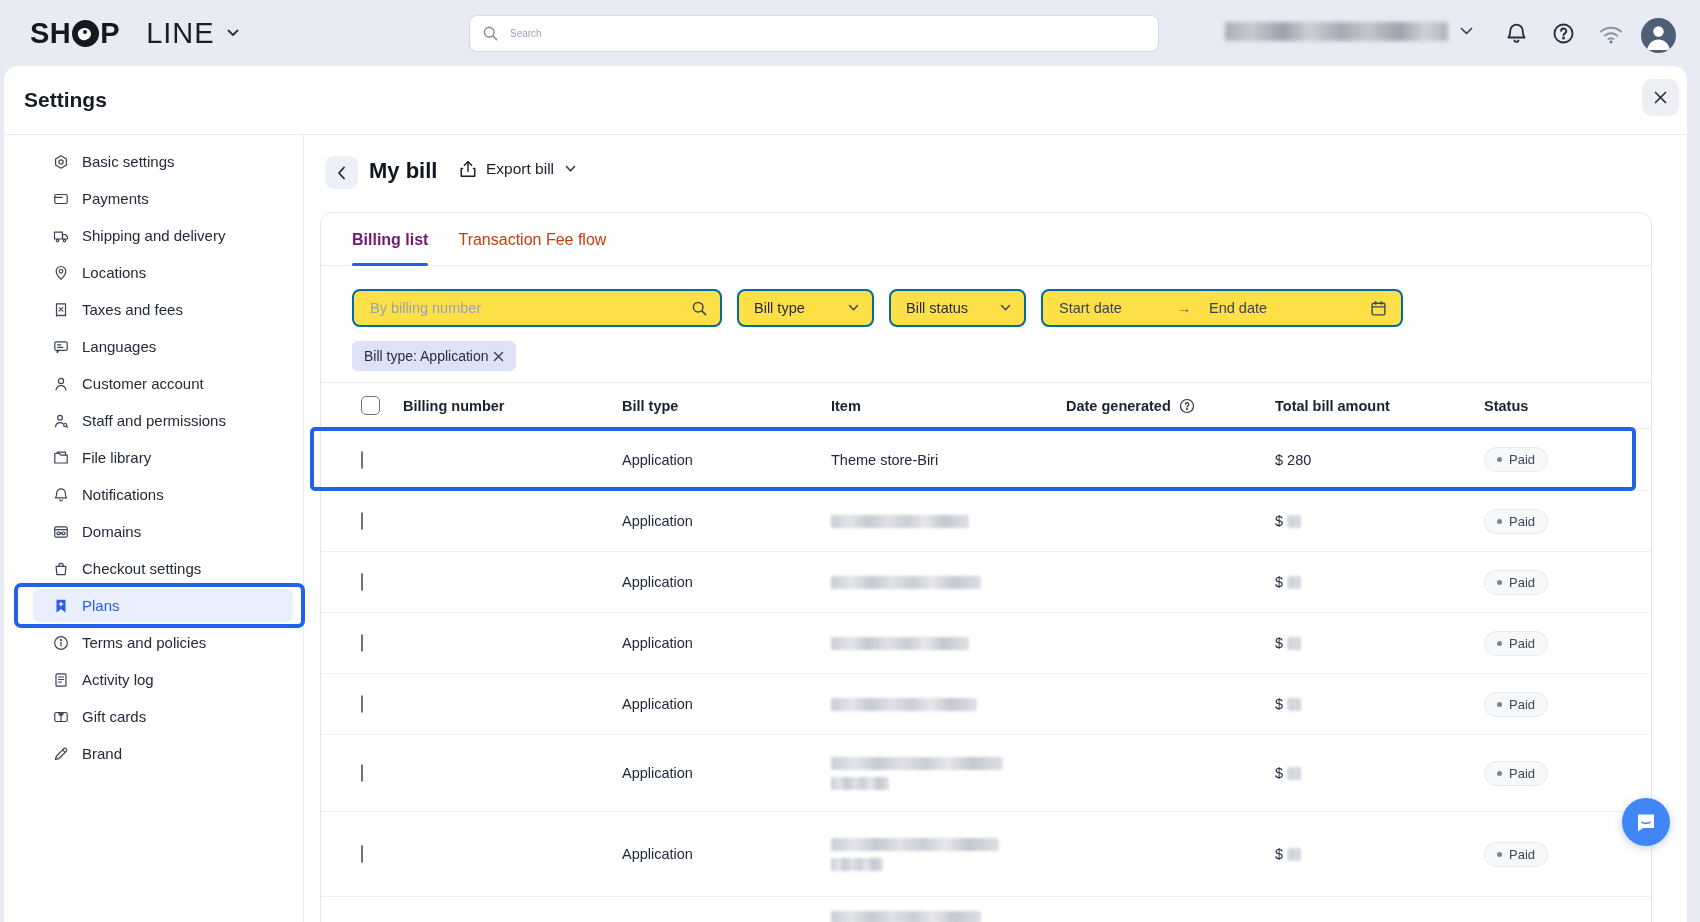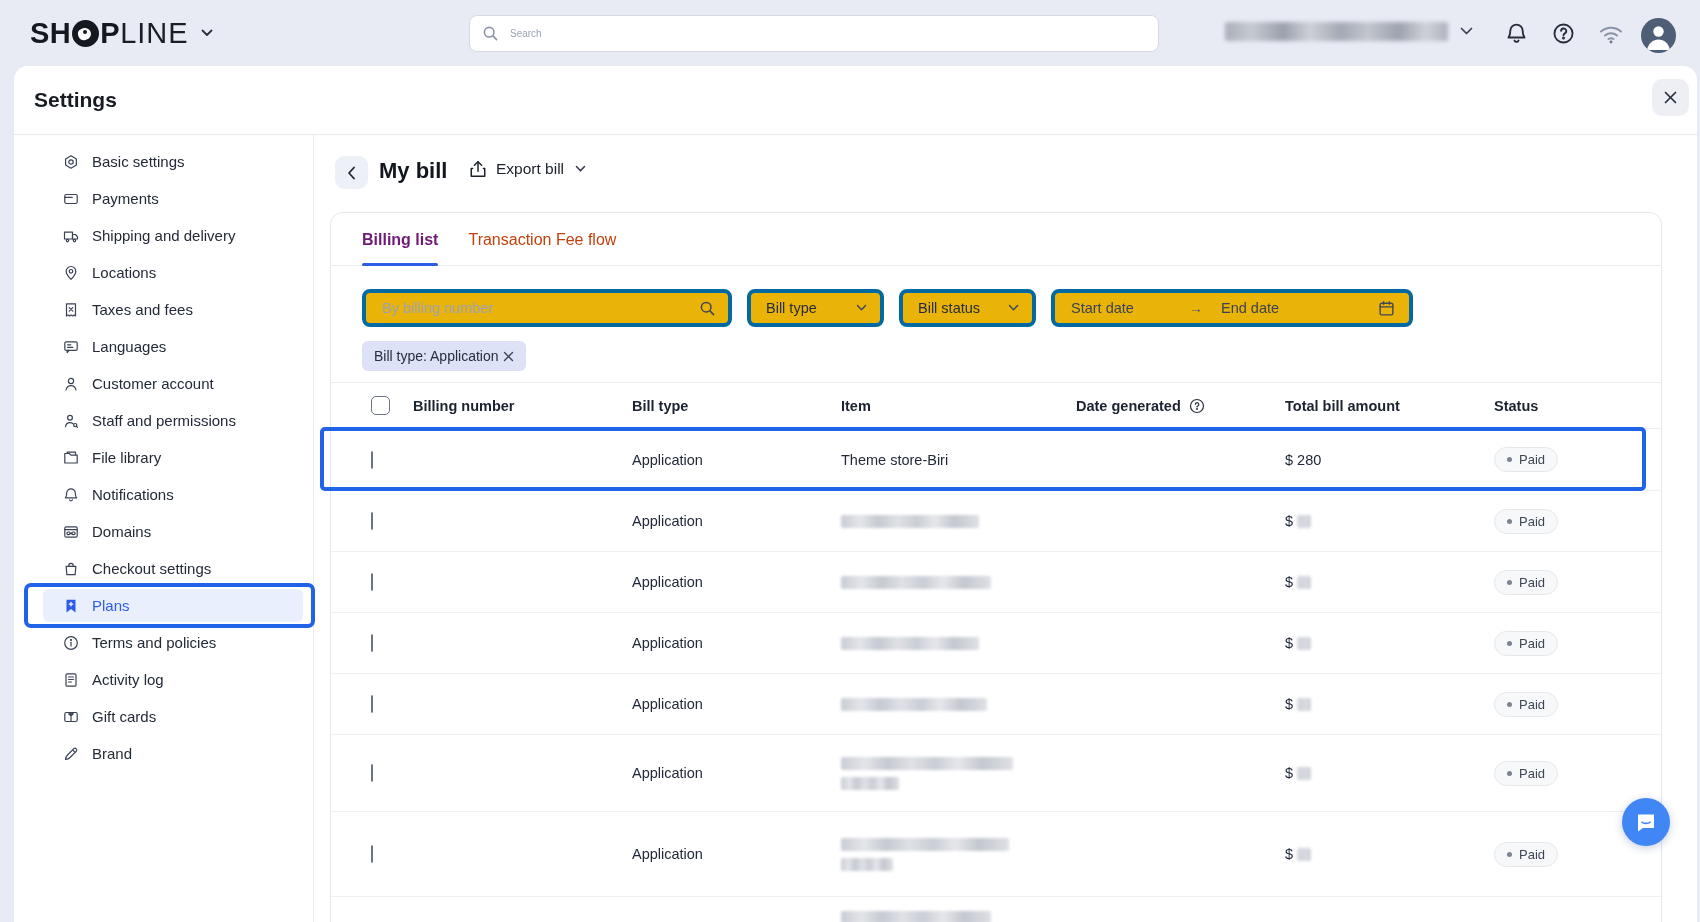--- a/index.html
+++ b/index.html
@@ -10,36 +10,36 @@
     color:#232a38;
     -webkit-font-smoothing:antialiased;
   }
   svg{display:block}
   .ico{stroke:currentColor;fill:none;stroke-width:1.2;stroke-linecap:round;stroke-linejoin:round;}
 
   
   .topbar{position:absolute;left:0;top:0;width:1700px;height:66px;background:var(--topbar-bg);}
   .logo{position:absolute;left:30px;top:17px;display:flex;align-items:center;height:32px;cursor:pointer;}
   .logo .b{font-size:29px;font-weight:bold;letter-spacing:.5px;color:#14181f;}
-  .logo .l{font-size:29px;font-weight:normal;letter-spacing:1px;color:#191d26;}
+  .logo .l{font-size:29px;font-weight:normal;letter-spacing:1px;color:#191d26;margin-left:26px;}
   .logo-o{width:27px;height:27px;border-radius:50%;background:#14181f;position:relative;margin:0 1px;}
   .logo-o::after{content:"";position:absolute;left:6px;top:8px;width:13px;height:12px;background:#fff;border-radius:46% 54% 52% 48%;transform:rotate(-14deg);}
   .logo-o::before{content:"";position:absolute;left:11px;top:10px;width:4px;height:4px;background:#14181f;border-radius:50%;z-index:1;}
   .logo-caret{margin-left:12px;color:#2a313f;}
   .gsearch{position:absolute;left:469px;top:15px;width:690px;height:37px;background:#fff;border:1px solid #d6dae3;border-radius:8px;display:flex;align-items:center;padding:0 12px;box-sizing:border-box;gap:9px;}
   .gsearch input{border:none;outline:none;flex:1;font-size:10px;font-family:inherit;color:#2a3242;background:transparent;}
   .gsearch input::placeholder{color:#9aa3b5;}
   .store-switcher{position:absolute;left:1225px;top:22px;display:flex;align-items:center;gap:12px;cursor:pointer;}
   .store-blur{width:223px;height:19px;border-radius:2px;filter:blur(2px);
     background:linear-gradient(90deg,#a9aeb8 0%,#c6cad1 12%,#9aa0ac 26%,#cdd0d6 38%,#a3a9b4 52%,#c2c6cd 64%,#9ca2ae 78%,#cfd2d8 90%,#adb2bc 100%);}
   .tb-ico{position:absolute;top:22px;color:#262d3b;cursor:pointer;}
   .avatar{position:absolute;left:1641px;top:18px;width:35px;height:35px;border-radius:50%;background:#4e5e76;overflow:hidden;cursor:pointer;}
 
   
-  .panel{position:absolute;left:14px;top:66px;width:1683px;height:856px;background:#fff;border-radius:14px 14px 0 0;overflow:hidden;}
+  .panel{position:absolute;left:4px;top:66px;width:1683px;height:856px;background:#fff;border-radius:14px 14px 0 0;overflow:hidden;}
   .panel-head{position:absolute;left:0;top:0;width:100%;height:69px;border-bottom:1px solid #e8eaef;box-sizing:border-box;}
   .panel-title{position:absolute;left:20px;top:22px;font-size:21px;font-weight:bold;color:#171b24;}
   .close-btn{position:absolute;left:1638px;top:13px;width:37px;height:37px;border-radius:10px;background:#edeff5;display:flex;align-items:center;justify-content:center;color:#2a3140;cursor:pointer;}
 
   
   .sidebar{position:absolute;left:0;top:69px;width:281px;bottom:0;border-right:1px solid #e9ebef;box-sizing:border-box;padding-top:8px;margin-left:19px;}
   .side-item{position:relative;height:37px;display:flex;align-items:center;gap:13px;padding-left:30px;font-size:15px;color:#232a38;cursor:pointer;}
   .side-item .s-ico{width:16px;height:16px;color:#3a4254;position:relative;z-index:2;}
   .side-item .s-label{position:relative;z-index:2;}
   .side-item.active{color:var(--accent);}
@@ -54,21 +54,21 @@
   .export-btn{position:absolute;left:455px;top:94px;display:flex;align-items:center;gap:9px;font-size:15.5px;color:#1a202c;cursor:pointer;}
   .export-btn .caret{color:#333b4a;margin-left:2px;}
 
   
   .card{position:absolute;left:316px;top:146px;width:1332px;height:830px;background:#fff;border:1px solid #e3e6ec;border-radius:12px;box-sizing:border-box;}
   .tabs{position:absolute;left:0;top:0;width:100%;height:53px;border-bottom:1px solid #e9ebef;box-sizing:border-box;display:flex;align-items:flex-end;padding-left:31px;gap:30px;}
   .tab{position:relative;padding-bottom:16px;font-size:16px;color:#c2410c;cursor:pointer;}
   .tab.active{color:#701a75;font-weight:bold;}
   .tab.active::after{content:"";position:absolute;left:0;right:0;bottom:-1px;height:3px;border-radius:2px;background:var(--accent);}
   .filters{position:absolute;left:31px;top:76px;display:flex;gap:15px;}
-  .f-box{height:38px;border:4px solid #0369a1;border-radius:8px;box-sizing:border-box;display:flex;align-items:center;background:#eab308;cursor:pointer;}
+  .f-box{height:38px;border:2px solid #0369a1;border-radius:8px;box-sizing:border-box;display:flex;align-items:center;background:#fde047;cursor:pointer;}
   .f-search{width:370px;padding:0 12px 0 14px;}
   .f-search input{border:none;outline:none;flex:1;font-size:14.5px;font-family:inherit;color:#2a3242;background:transparent;}
   .f-search input::placeholder{color:#9aa3b6;}
   .f-search .s-ic{color:#3e4756;}
   .f-select{width:137px;justify-content:space-between;padding:0 13px 0 15px;font-size:14.5px;color:#252c3c;}
   .f-select .caret{color:#424b5c;}
   .f-date{width:362px;padding:0 14px 0 16px;font-size:14.5px;color:#3a4354;}
   .f-date .dlbl{width:118px;}
   .f-date .arr{color:#4b5468;margin-right:18px;font-size:14px;}
   .f-date .cal{margin-left:auto;color:#3e4756;}

